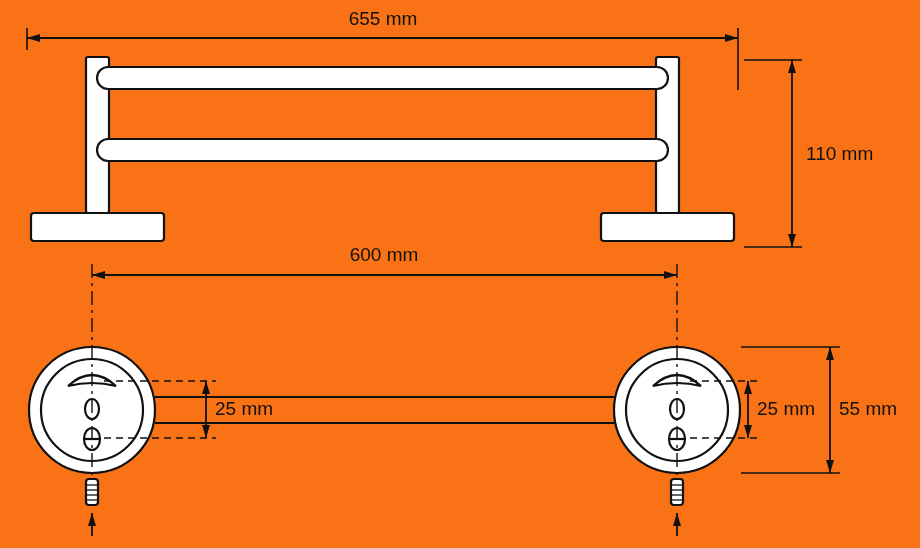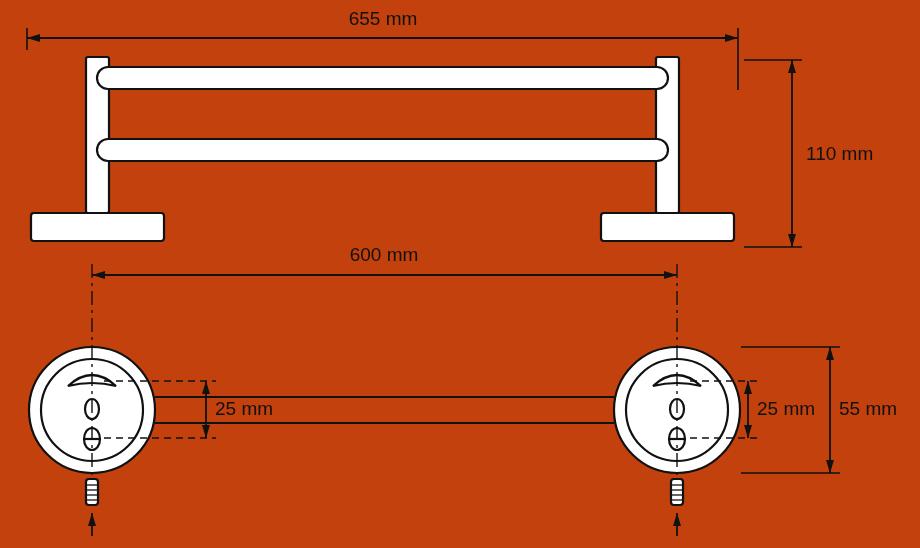--- a/index.html
+++ b/index.html
@@ -4,21 +4,21 @@
 <style>
   html, body {
     margin: 0;
     padding: 0;
     background: #ffffff;
   }
   .stage {
     position: relative;
     width: 920px;
     height: 548px;
-    background: #c2410c;
+    background: #f97316;
     overflow: hidden;
   }
   svg {
     display: block;
   }
   .obj {
     stroke: #111111;
     stroke-width: 2.2;
     fill: #ffffff;
   }

